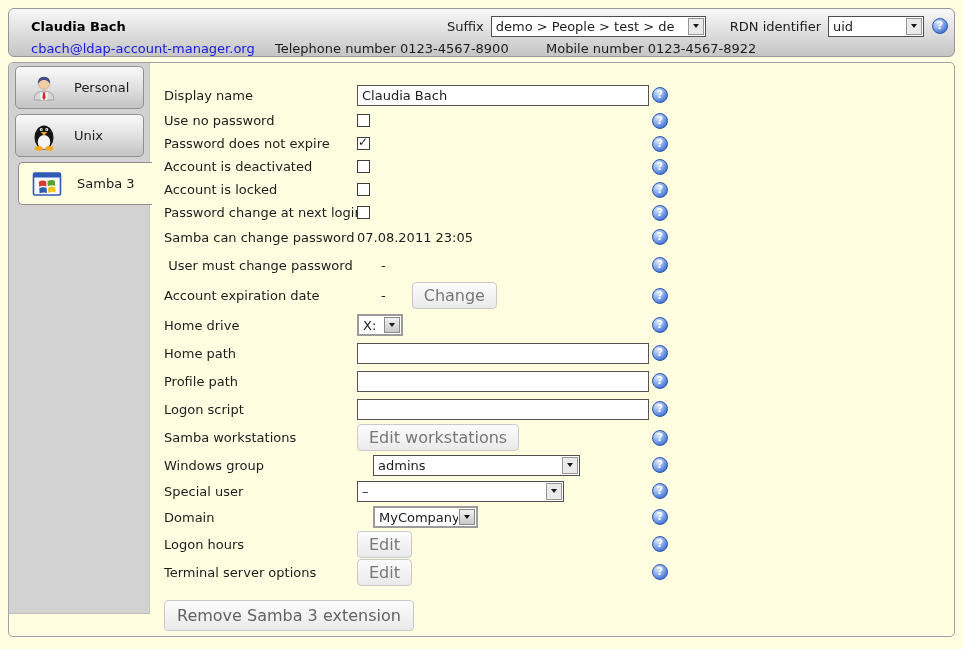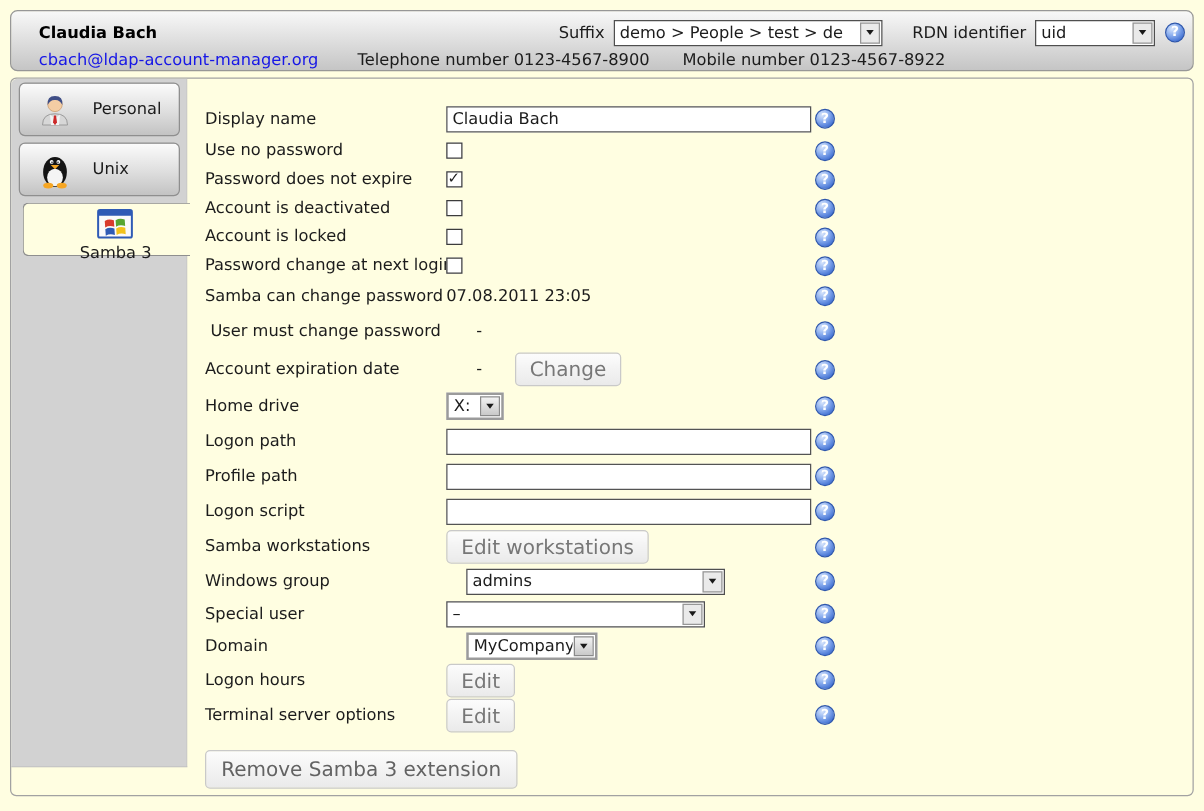--- a/index.html
+++ b/index.html
@@ -23,21 +23,21 @@
     display:flex; align-items:center;
   }
   .title { font-weight:bold; color:#000; }
   .hgroup { margin-left:auto; display:flex; align-items:center; }
   .hlabel { margin-right:7px; white-space:nowrap; }
   .gap24 { width:24px; flex:none; }
   .gap8  { width:8px; flex:none; }
   .hrow2 { position:absolute; left:0; top:32px; height:17px; width:100%; }
   .hrow2 span, .hrow2 a { position:absolute; white-space:nowrap; }
   .email { left:22px; color:#1717e6; text-decoration:none; cursor:pointer; }
-  .tel   { left:277px; }
+  .tel   { left:266px; }
   .mob   { left:537px; }
 
   
   .main-box {
     position:absolute; left:8px; top:62px; width:947px; height:575px;
     border:1px solid #a2a2a2; border-radius:5px;
     background:#fffee1;
   }
   .sidebar {
     position:absolute; left:0; top:0; width:141px; height:551px;
@@ -50,21 +50,20 @@
     height:43px; margin:0 5px 5px 6px;
     border:1px solid #8f8f8f; border-radius:5px;
     background:linear-gradient(#fbfbfb 0%, #dedede 55%, #c3c3c3 100%);
     display:flex; align-items:center; cursor:pointer; position:relative;
   }
   .tab.active {
     background:#fffee1;
     margin-left:9px; margin-right:-3px;
     border-right:none; border-radius:5px 0 0 5px;
     z-index:2;
-    flex-direction:column;
   }
   .tab-icon { margin-left:12px; width:32px; height:32px; flex:none; }
   .tab-label { margin-left:14px; white-space:nowrap; }
 
   .content {
     position:absolute; left:141px; top:0; right:0; bottom:0;
     padding:18px 0 0 14px;
   }
 
   
@@ -291,21 +290,21 @@
       <span class="ctrl">
         <span class="dd classic" style="width:46px;">
           <span class="dd-text">X:</span>
           <span class="dd-btn"></span>
         </span>
       </span>
       <span class="help-icon"></span>
     </div>
 
     <div class="row rh28">
-      <span class="lbl">Logon path</span>
+      <span class="lbl">Home path</span>
       <span class="ctrl">
         <input type="text" class="txt" value="" style="">
       </span>
       <span class="help-icon"></span>
     </div>
 
     <div class="row rh28">
       <span class="lbl">Profile path</span>
       <span class="ctrl">
         <input type="text" class="txt" value="" style="">

